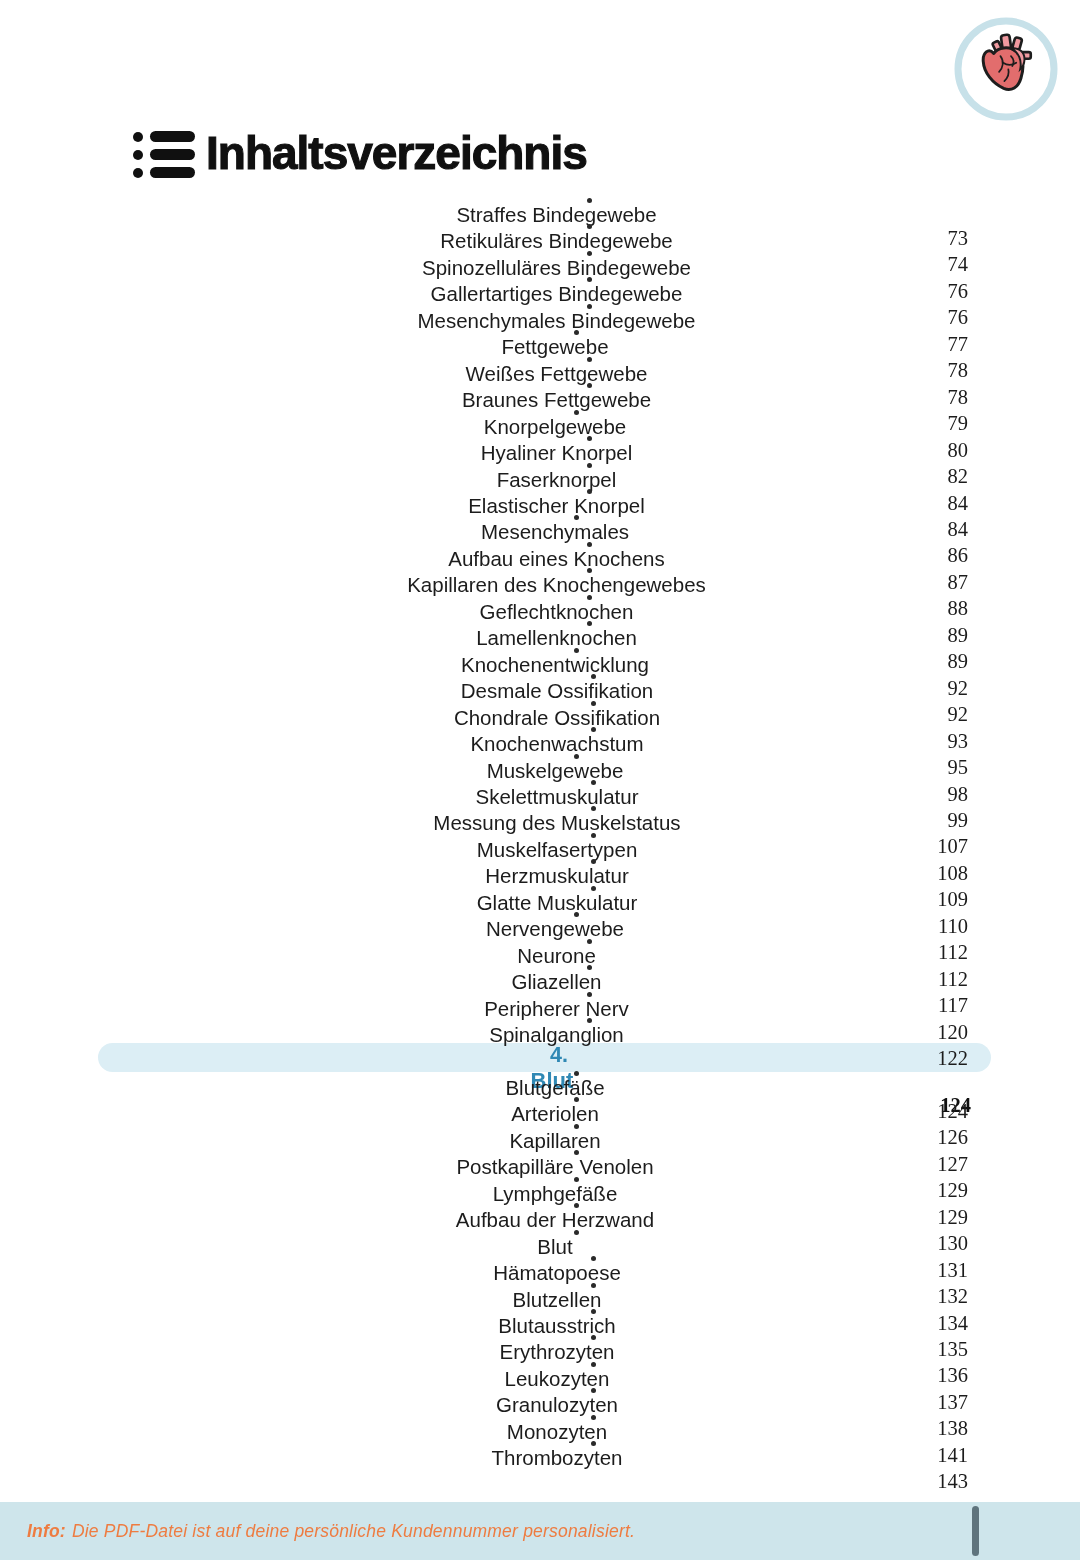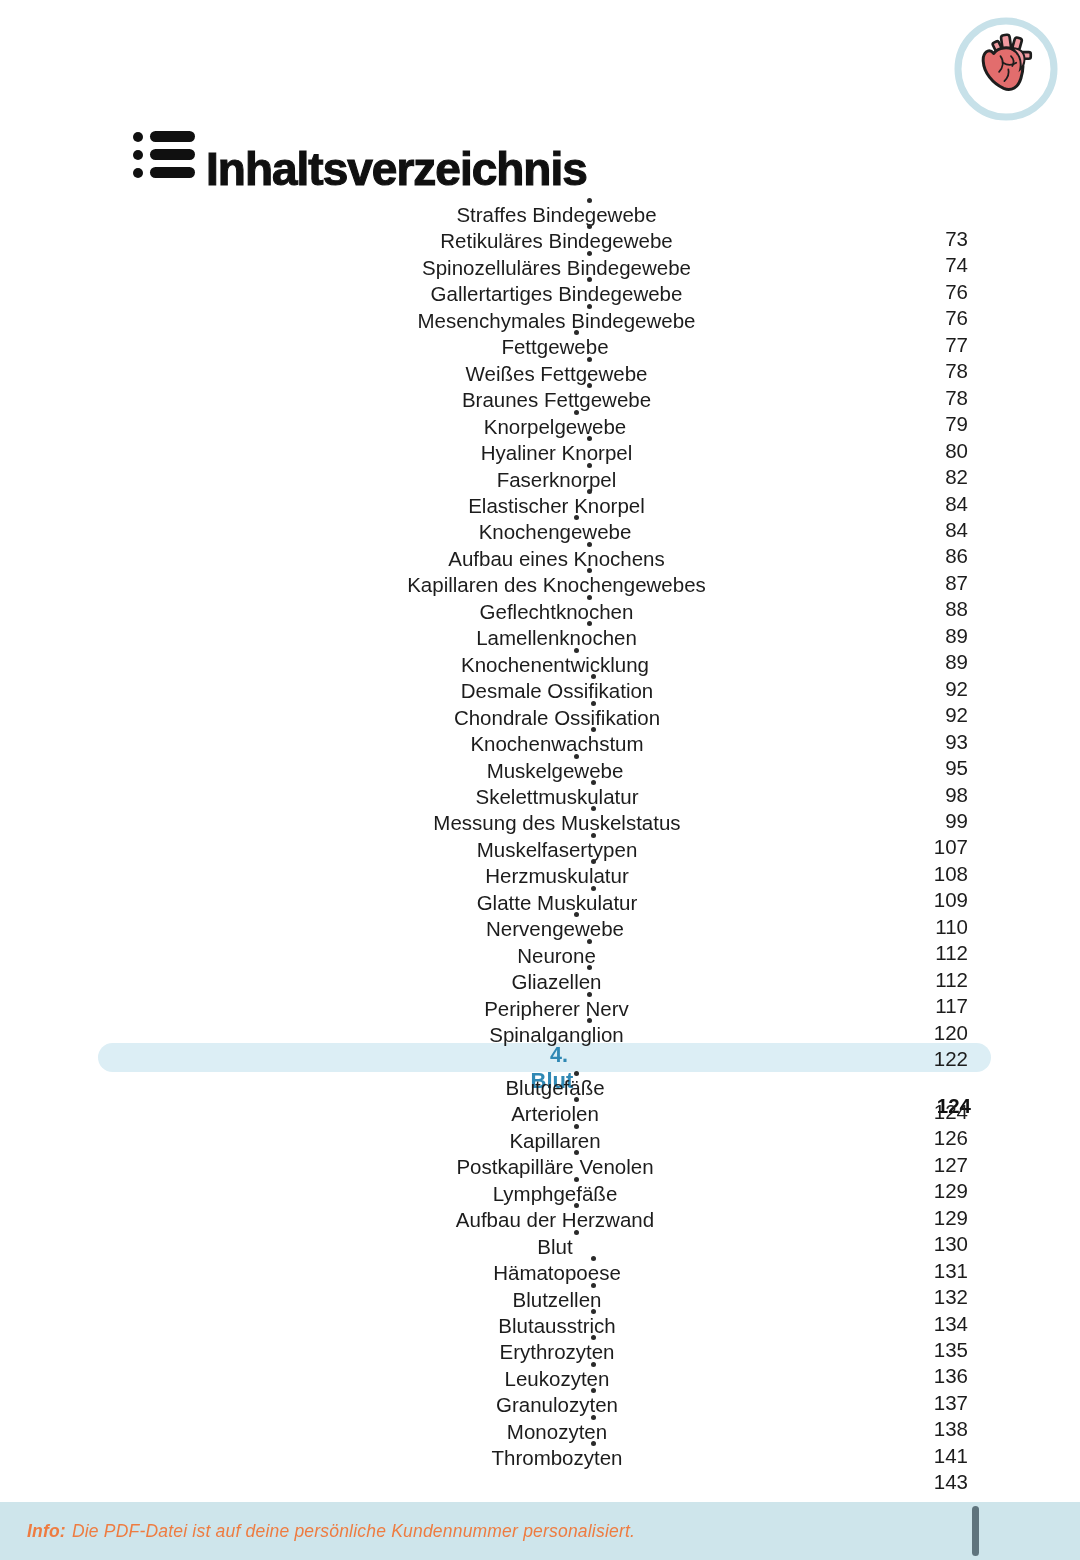--- a/index.html
+++ b/index.html
@@ -25,37 +25,37 @@
   
   .logo{position:absolute;left:954px;top:17px;width:104px;height:104px;}
 
   
   .title-icon{position:absolute;left:133px;top:131px;width:62px;height:47px;
     display:flex;flex-direction:column;justify-content:space-between;}
   .ti-row{display:flex;align-items:center;height:11px;}
   .ti-dot{width:10px;height:10px;border-radius:50%;background:#101010;}
   .ti-bar{width:45px;height:11px;border-radius:6px;background:#101010;margin-left:7px;}
   h1.title{
-    position:absolute;left:206px;top:144px;
+    position:absolute;left:206px;top:128px;
     font-size:46px;line-height:50px;font-weight:800;letter-spacing:-1px;
     color:#101010;-webkit-text-stroke:1.1px #101010;
   }
 
   
   .toc{position:absolute;left:98px;top:198px;width:893px;}
   .toc-row{height:26.46px;display:flex;align-items:center;font-size:20.5px;color:var(--ink);flex-direction:column;}
   .bullet{width:5px;height:5px;border-radius:50%;background:#2a2a2a;flex:0 0 5px;}
   .lvl-main .bullet{margin-left:64px;}
   .lvl-main .label{margin-left:21px;}
   .lvl-sub .bullet{margin-left:90px;}
   .lvl-sub .label{margin-left:24px;}
   .lvl-sub2 .bullet{margin-left:97px;}
   .lvl-sub2 .label{margin-left:25px;}
   .label{white-space:nowrap;}
-  .page-num{margin-left:auto;padding-right:23px;font-size:20.5px;}
+  .page-num{margin-left:auto;padding-right:23px;font-size:20.5px;font-family:Liberation Serif, serif;}
 
   .lvl-chapter{
     background:var(--highlight-bg);
     border-radius:16px;height:29px;margin:-1.3px 0;
   }
   .lvl-chapter .chap-num{margin-left:29px;font-weight:700;font-size:21.5px;color:var(--accent-blue);}
   .lvl-chapter .label{margin-left:15px;font-weight:700;font-size:22px;color:var(--accent-blue);}
   .lvl-chapter .page-num{font-weight:700;color:#101010;padding-right:20px;}
 
   
@@ -176,21 +176,21 @@
         <span class="label">Faserknorpel</span>
         <span class="page-num">84</span>
       </div>
       <div class="toc-row lvl-sub">
         <span class="bullet"></span>
         <span class="label">Elastischer Knorpel</span>
         <span class="page-num">84</span>
       </div>
       <div class="toc-row lvl-main">
         <span class="bullet"></span>
-        <span class="label">Knochengewebe</span>
+        <span class="label">Mesenchymales</span>
         <span class="page-num">86</span>
       </div>
       <div class="toc-row lvl-sub">
         <span class="bullet"></span>
         <span class="label">Aufbau eines Knochens</span>
         <span class="page-num">87</span>
       </div>
       <div class="toc-row lvl-sub">
         <span class="bullet"></span>
         <span class="label">Kapillaren des Knochengewebes</span>

